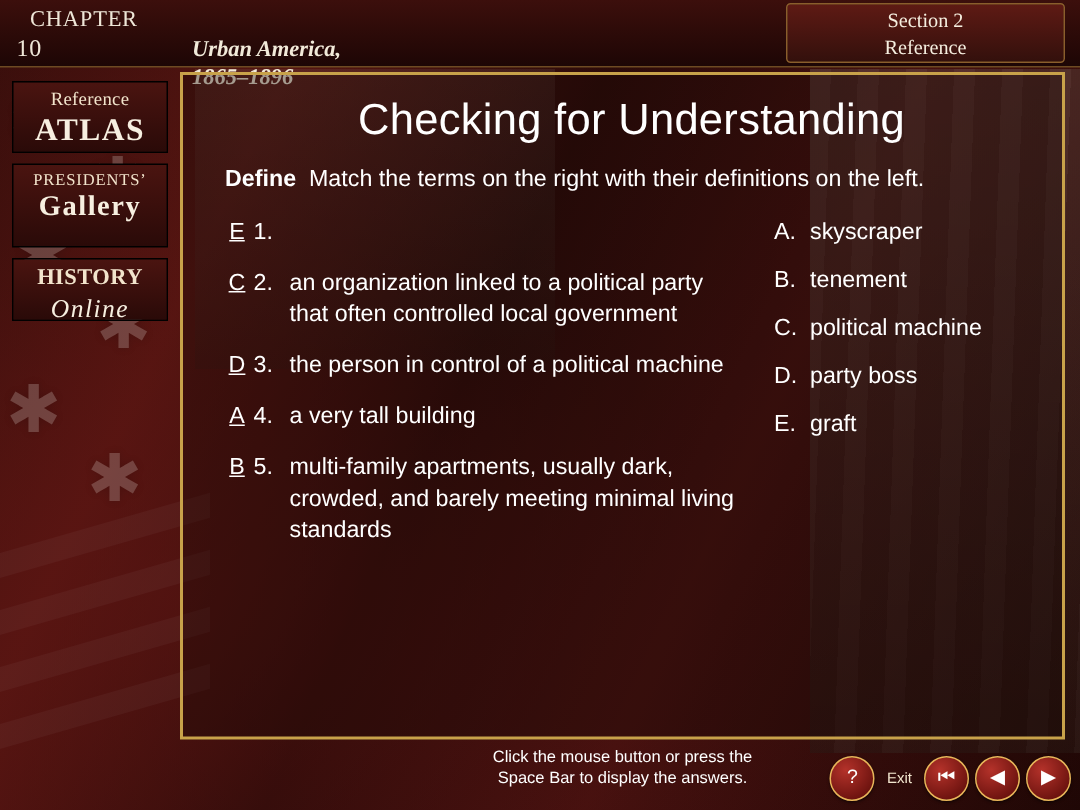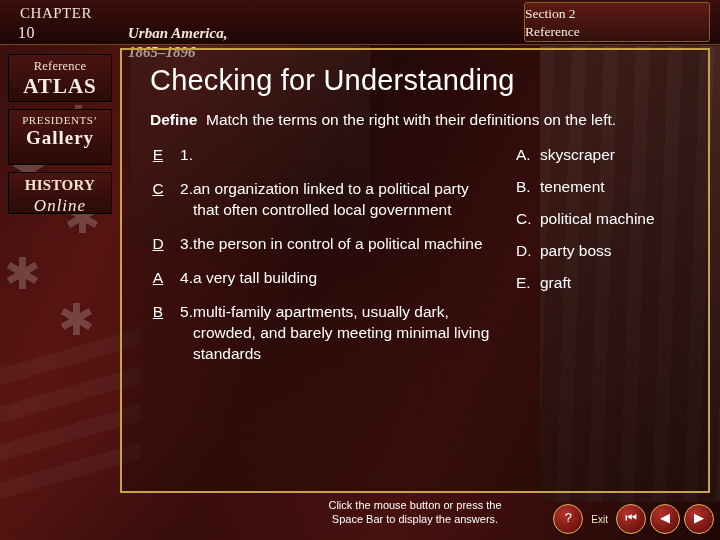--- a/index.html
+++ b/index.html
@@ -99,21 +99,21 @@
     margin-top: 20px;
   }
   .section-box {
     position: absolute;
     right: 10px; top: 2px;
     width: 186px; height: 40px;
     background: linear-gradient(180deg, #5e1a14, #33100c);
     border: 1px solid #8a5e2c;
     border-radius: 3px;
     color: #f6efe0;
-    text-align: left;
+    text-align: center;
     font-family: "Liberation Serif", serif;
     font-size: 13.5px;
     line-height: 18px;
     padding-top: 2px;
     box-sizing: border-box;
   }
 
   
   .rail { position: absolute; left: 8px; top: 54px; width: 104px; }
   .rail-btn {
@@ -163,20 +163,21 @@
     padding: 10px 16px 6px 16px;
     box-sizing: border-box;
   }
   h1.title {
     margin: 4px 0 0 12px;
     font-family: "Liberation Sans", sans-serif;
     font-size: 29px;
     font-weight: normal;
     color: #ffffff;
     letter-spacing: 0.2px;
+    text-align: center;
   }
   .define {
     margin: 12px 0 0 12px;
     width: 520px;
     color: #ffffff;
     font-size: 15.5px;
     line-height: 21px;
   }
   .define b { font-weight: bold; }
 
@@ -206,21 +207,21 @@
   .ans {
     width: 16px;
     text-align: center;
     text-decoration: underline;
     flex: 0 0 auto;
     font-size: 15.5px;
   }
   .num {
     width: 24px;
     flex: 0 0 auto;
-    text-align: right;
+    text-align: left;
     padding-left: 3px;
   }
   .mtext { flex: 1 1 auto; }
 
   .term-row {
     display: flex;
     align-items: flex-start;
     margin-bottom: 11px;
     font-size: 15.5px;
     line-height: 21px;

